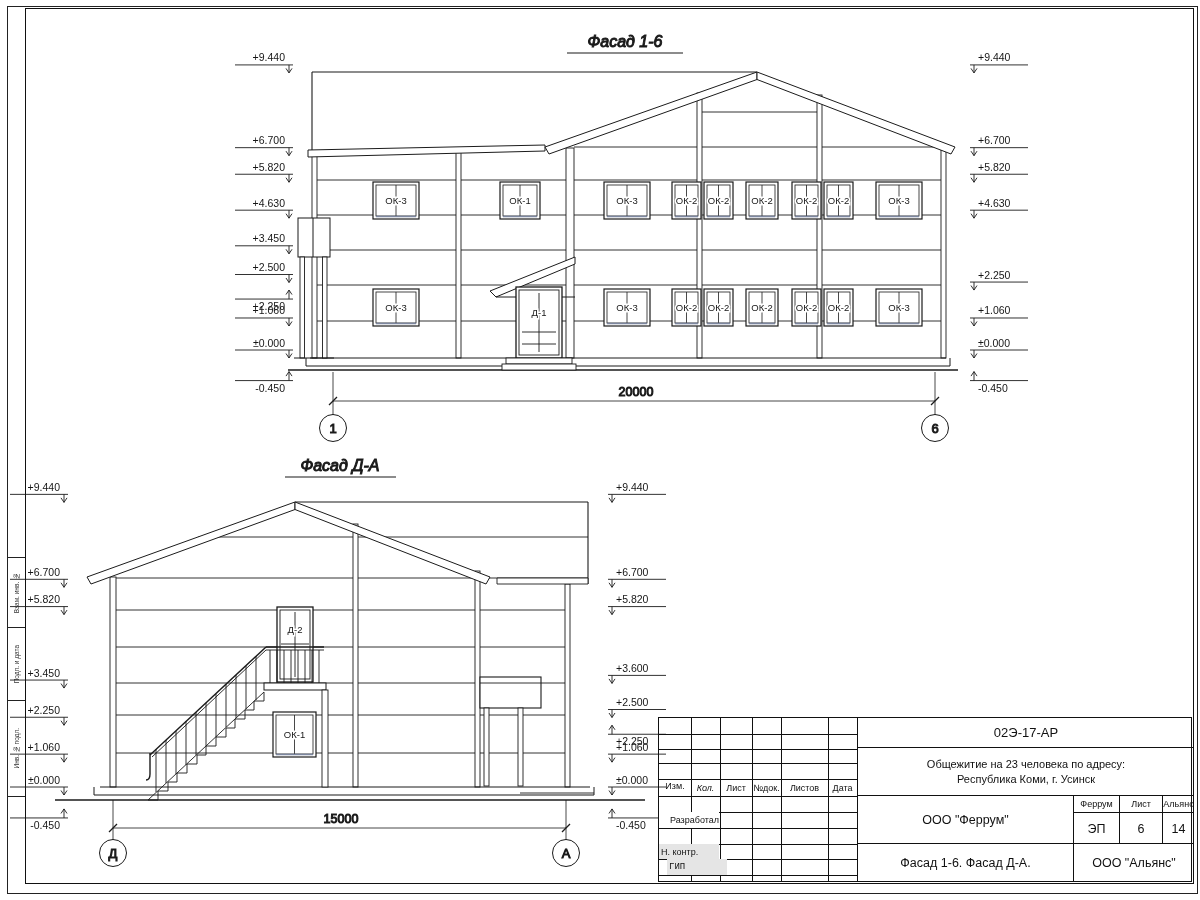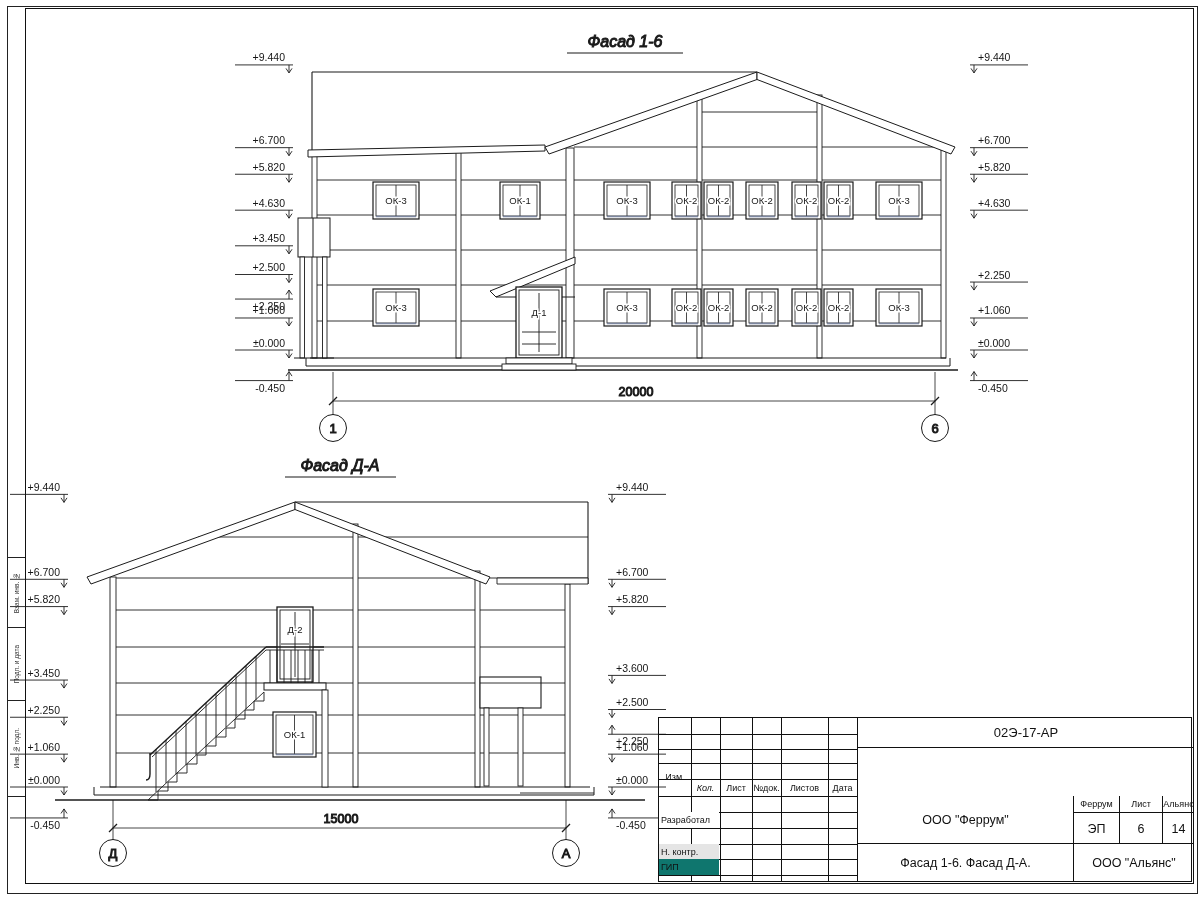--- a/index.html
+++ b/index.html
@@ -485,54 +485,58 @@
       <div class="tb-abs" style="left:0;top:31px;width:198px;border-top:1px solid #111;"></div>
       <div class="tb-abs" style="left:0;top:45px;width:198px;border-top:1px solid #111;"></div>
       <div class="tb-abs" style="left:0;top:61px;width:198px;border-top:1px solid #111;"></div>
       <div class="tb-abs" style="left:0;top:78px;width:198px;border-top:1px solid #111;"></div>
       <div class="tb-abs" style="left:0;top:94px;width:198px;border-top:1px solid #111;"></div>
       <div class="tb-abs" style="left:0;top:110px;width:198px;border-top:1px solid #111;"></div>
       <div class="tb-abs" style="left:0;top:126px;width:198px;border-top:1px solid #111;"></div>
       <div class="tb-abs" style="left:0;top:141px;width:198px;border-top:1px solid #111;"></div>
       <div class="tb-abs" style="left:0;top:157px;width:198px;border-top:1px solid #111;"></div>
 
-      <div class="tb-abs hdr ctext" style="left:0;top:50px;width:32px;height:17px;">
+      <div class="tb-abs hdr ctext" style="left:0;top:59px;width:32px;height:17px;">
           <span>Изм.</span>
         </div>
       <div class="tb-abs hdr ctext" style="left:32px;top:61px;width:29px;height:17px;font-style:italic;">
           <span>Кол.</span>
         </div>
       <div class="tb-abs hdr ctext" style="left:61px;top:61px;width:32px;height:17px;">
           <span>Лист</span>
         </div>
       <div class="tb-abs hdr ctext" style="left:93px;top:61px;width:29px;height:17px;">
           <span>№док.</span>
         </div>
       <div class="tb-abs hdr ctext" style="left:122px;top:61px;width:47px;height:17px;">
           <span>Листов</span>
         </div>
       <div class="tb-abs hdr ctext" style="left:169px;top:61px;width:29px;height:17px;">
           <span>Дата</span>
         </div>
 
-      <div class="tb-abs role" style="left:0;top:94px;width:60px;height:16px;z-index:2;background:#fff;">
+      <div class="tb-abs role" style="left:0;top:94px;width:60px;height:16px;z-index:2;background:#fff;justify-content:flex-end;">
           <span>Разработал</span>
         </div>
       <div class="tb-abs role" style="left:0;top:126px;width:60px;height:15px;z-index:2;background:#e5e5e5;">
           <span>Н. контр.</span>
         </div>
-      <div class="tb-abs role" style="left:0;top:141px;width:60px;height:16px;z-index:2;background:#0f766e;">
+      <div class="tb-abs role" style="left:8px;top:141px;width:60px;height:16px;z-index:2;background:#e5e5e5;font-family:Liberation Mono, monospace;">
           <span>ГИП</span>
         </div>
     </div>
 
     <div class="tb-abs" style="left:198px;top:0;width:336px;height:163px;border-left:1.4px solid #111;">
       <div class="tb-abs ctext" style="left:0;top:0;width:336px;height:30px;border-bottom:1px solid #111;font-size:13px;">
           <span>02Э-17-АР</span>
         </div>
+      <div class="tb-abs ctext" style="left:0;top:30px;width:336px;height:48px;border-bottom:1px solid #111;font-size:11px;line-height:1.3;flex-direction:column;">
+        <span>Общежитие на 23 человека по адресу:</span>
+        <span>Республика Коми, г. Усинск</span>
+      </div>
       <div class="tb-abs ctext big" style="left:0;top:78px;width:216px;height:48px;border-bottom:1px solid #111;border-right:1px solid #111;">
           <span>ООО "Феррум"</span>
         </div>
 
       <div class="tb-abs" style="left:216px;top:78px;width:120px;height:48px;border-bottom:1px solid #111;">
         <div class="tb-abs hdr ctext" style="left:0;top:0;width:46px;height:17px;border-bottom:1px solid #111;border-right:1px solid #111;">
             <span>Феррум</span>
           </div>
         <div class="tb-abs hdr ctext" style="left:46px;top:0;width:43px;height:17px;border-bottom:1px solid #111;border-right:1px solid #111;">
             <span>Лист</span>

